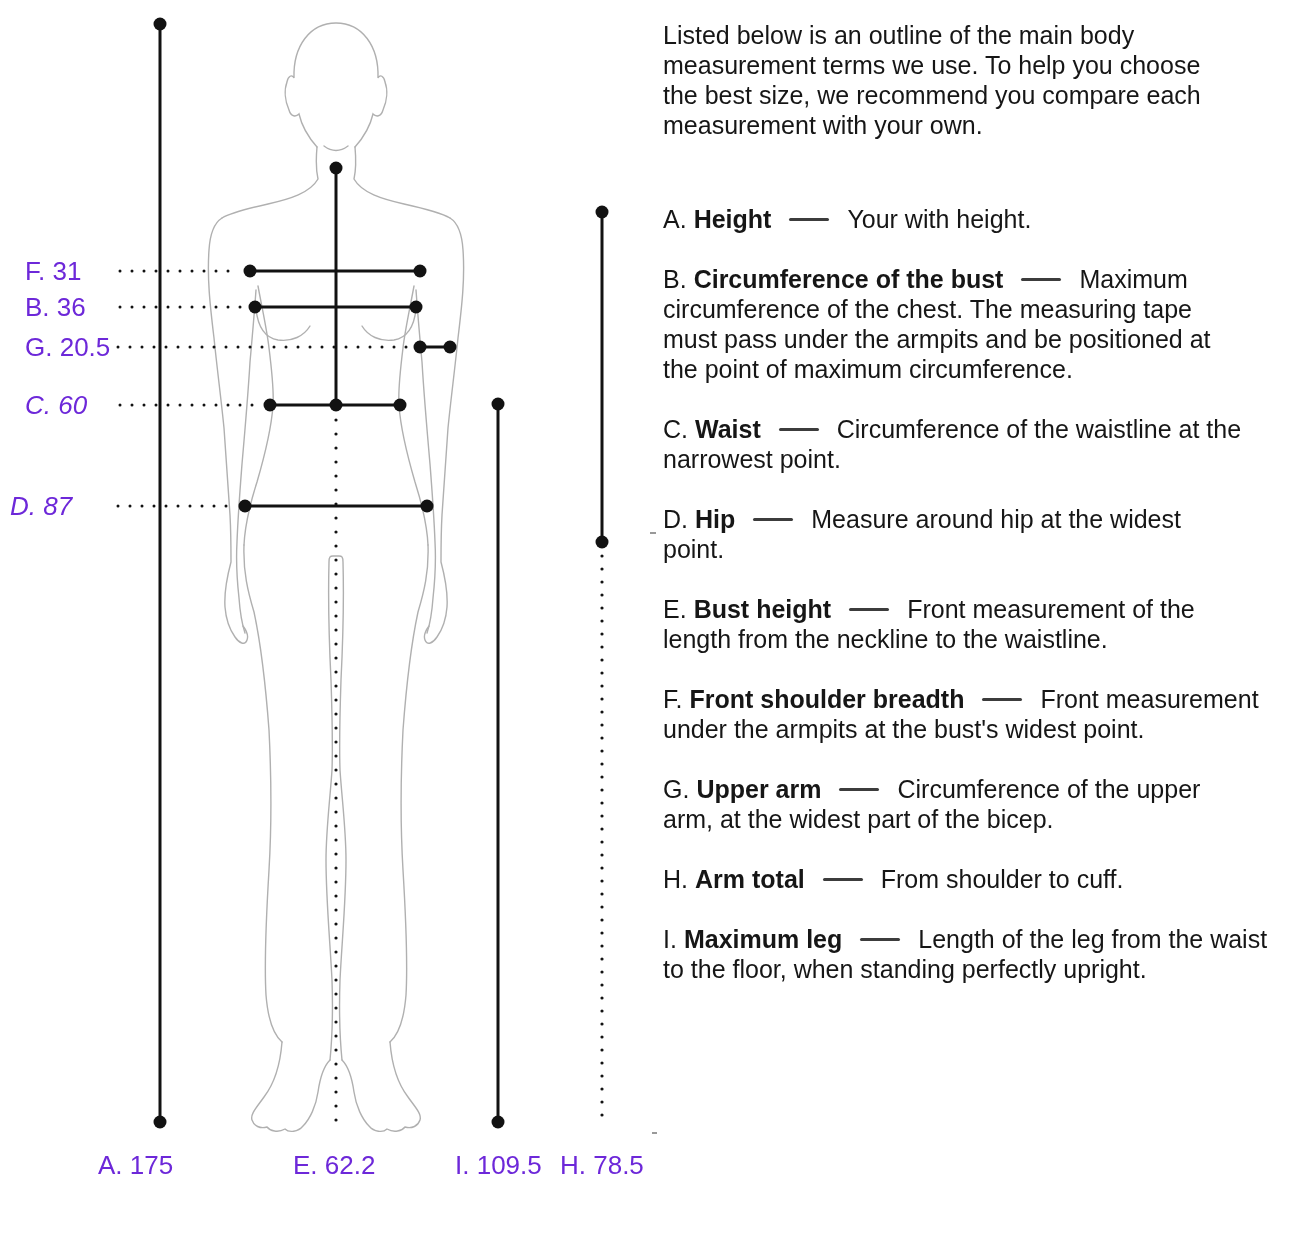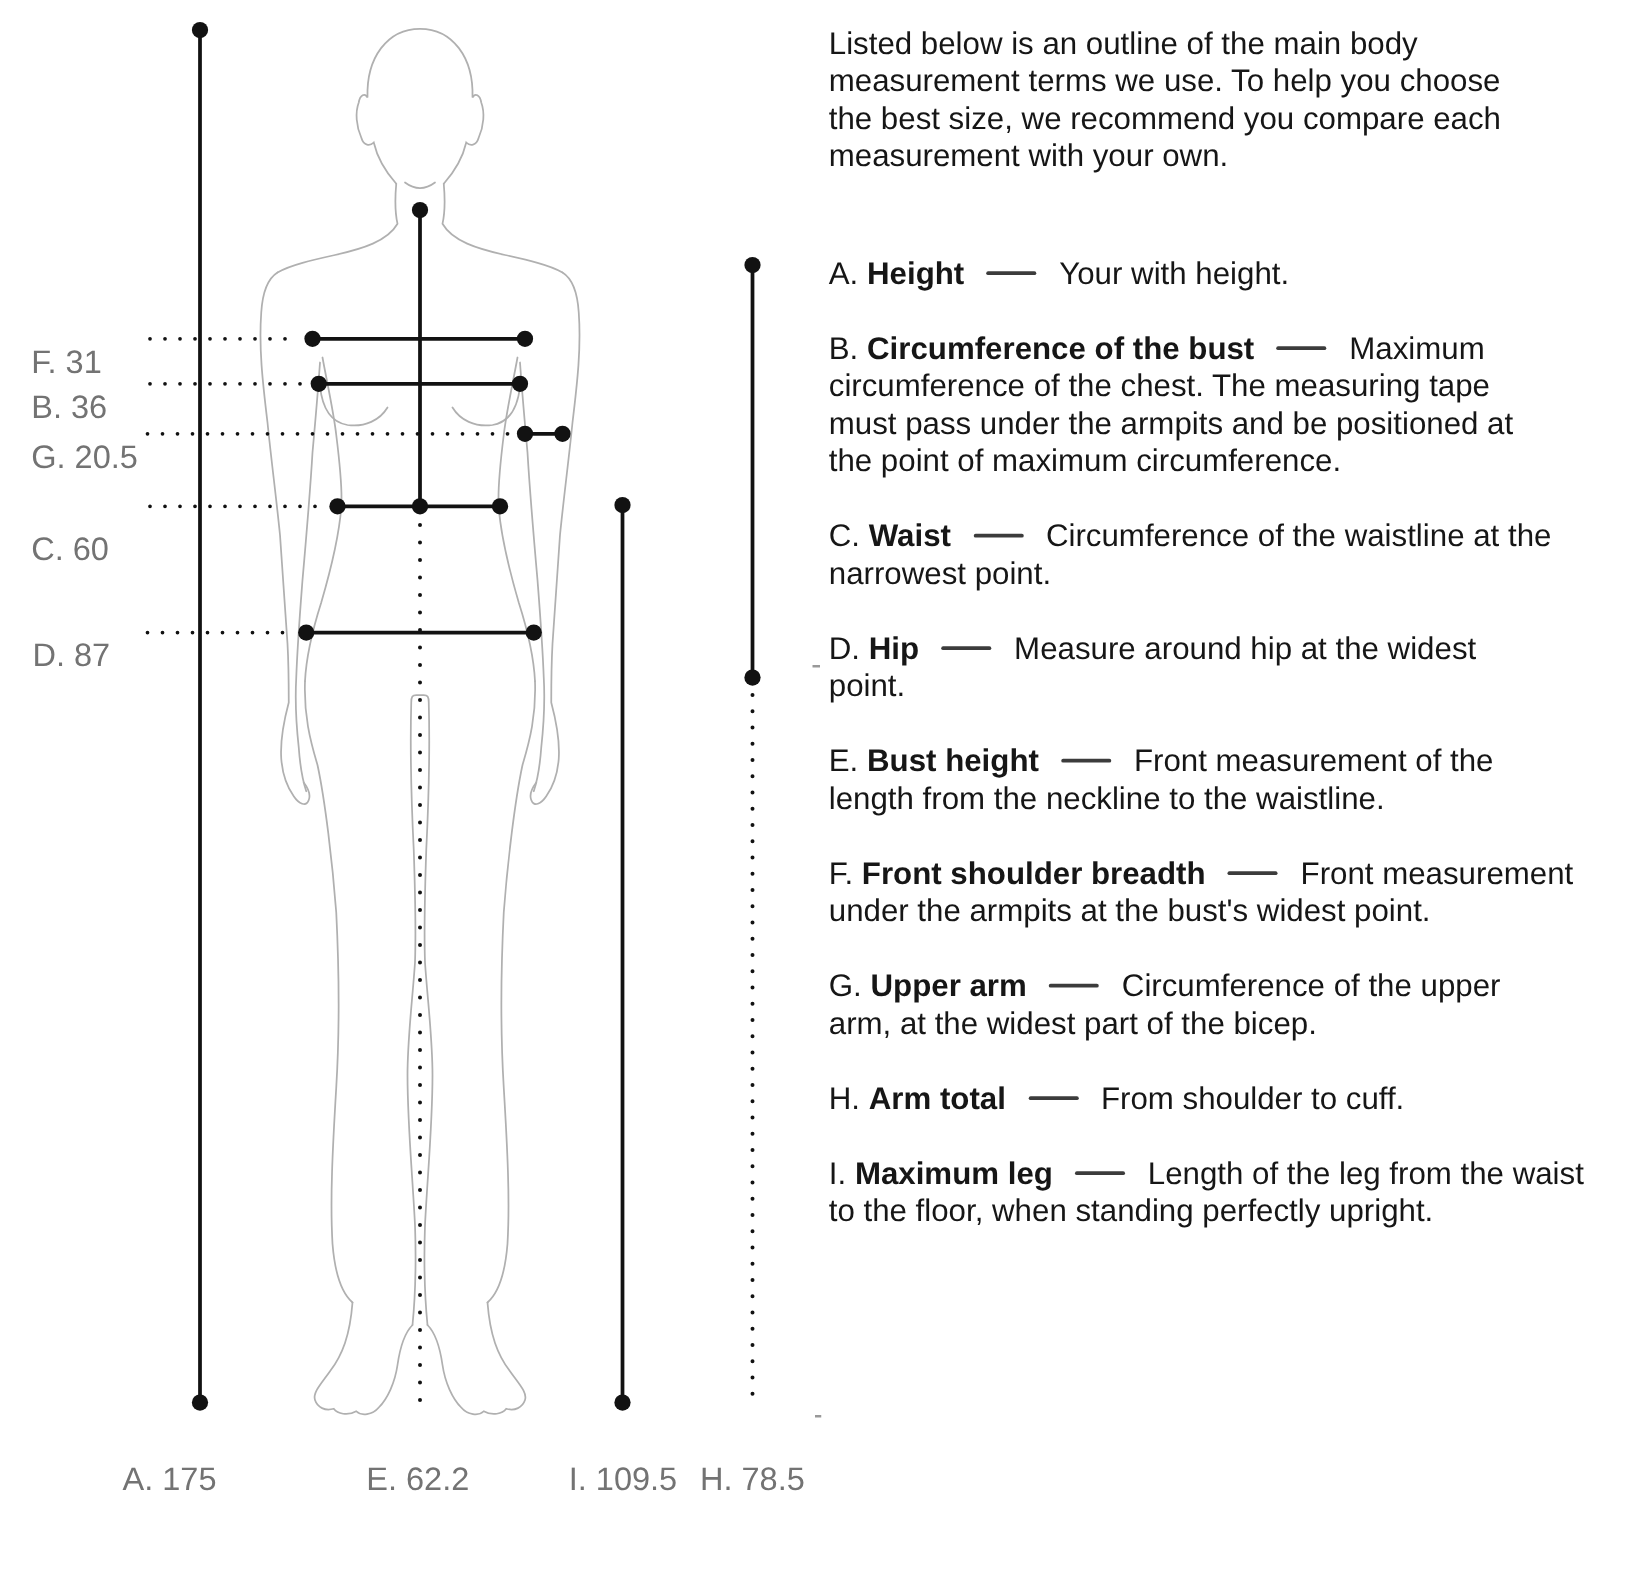--- a/index.html
+++ b/index.html
@@ -2,21 +2,21 @@
 <html><head>
 <meta charset="utf-8">
 <style>
   html,body{margin:0;padding:0;background:#ffffff;}
   .page{
     position:relative;width:1302px;height:1260px;background:#ffffff;overflow:hidden;
     font-family:"Liberation Sans","DejaVu Sans",sans-serif;color:#161616;
   }
   .figure-svg{position:absolute;left:0;top:0;}
   .meas-label{
-    position:absolute;font-size:26px;line-height:30px;color:#737373;white-space:nowrap;margin-top:18px;
+    position:absolute;font-size:26px;line-height:30px;color:#6d28d9;white-space:nowrap;
   }
   .right-col{
     position:absolute;left:663px;top:20px;width:645px;
     font-size:25px;line-height:30px;color:#161616;
   }
   .right-col p{margin:0;}
   .intro{margin:0 0 64px 0 !important;white-space:pre-line;}
   .term-item{margin:0 0 30px 0 !important;}
   .term-prefix{margin-right:7px;}
   .term-name{font-weight:600;}
@@ -136,22 +136,22 @@
 
     <g stroke="#999999" stroke-width="2">
       <line x1="650" y1="533" x2="656" y2="533"></line>
       <line x1="652" y1="1133" x2="657" y2="1133"></line>
     </g>
   </svg>
 
   <div class="meas-label" style="left:25px;top:256px;">F. 31</div>
   <div class="meas-label" style="left:25px;top:292px;">B. 36</div>
   <div class="meas-label" style="left:25px;top:332px;">G. 20.5</div>
-  <div class="meas-label" style="left:25px;top:406px;">C. 60</div>
-  <div class="meas-label" style="left:26px;top:491px;">D. 87</div>
+  <div class="meas-label" style="left:25px;top:390px;font-style:italic;">C. 60</div>
+  <div class="meas-label" style="left:10px;top:491px;font-style:italic;">D. 87</div>
 
   <div class="meas-label" style="left:98px;top:1150px;text-align:center;">A. 175</div>
   <div class="meas-label" style="left:293px;top:1150px;">E. 62.2</div>
   <div class="meas-label" style="left:455px;top:1150px;">I. 109.5</div>
   <div class="meas-label" style="left:560px;top:1150px;">H. 78.5</div>
 
   <div class="right-col">
     <p class="intro">Listed below is an outline of the main body
 measurement terms we use. To help you choose
 the best size, we recommend you compare each

